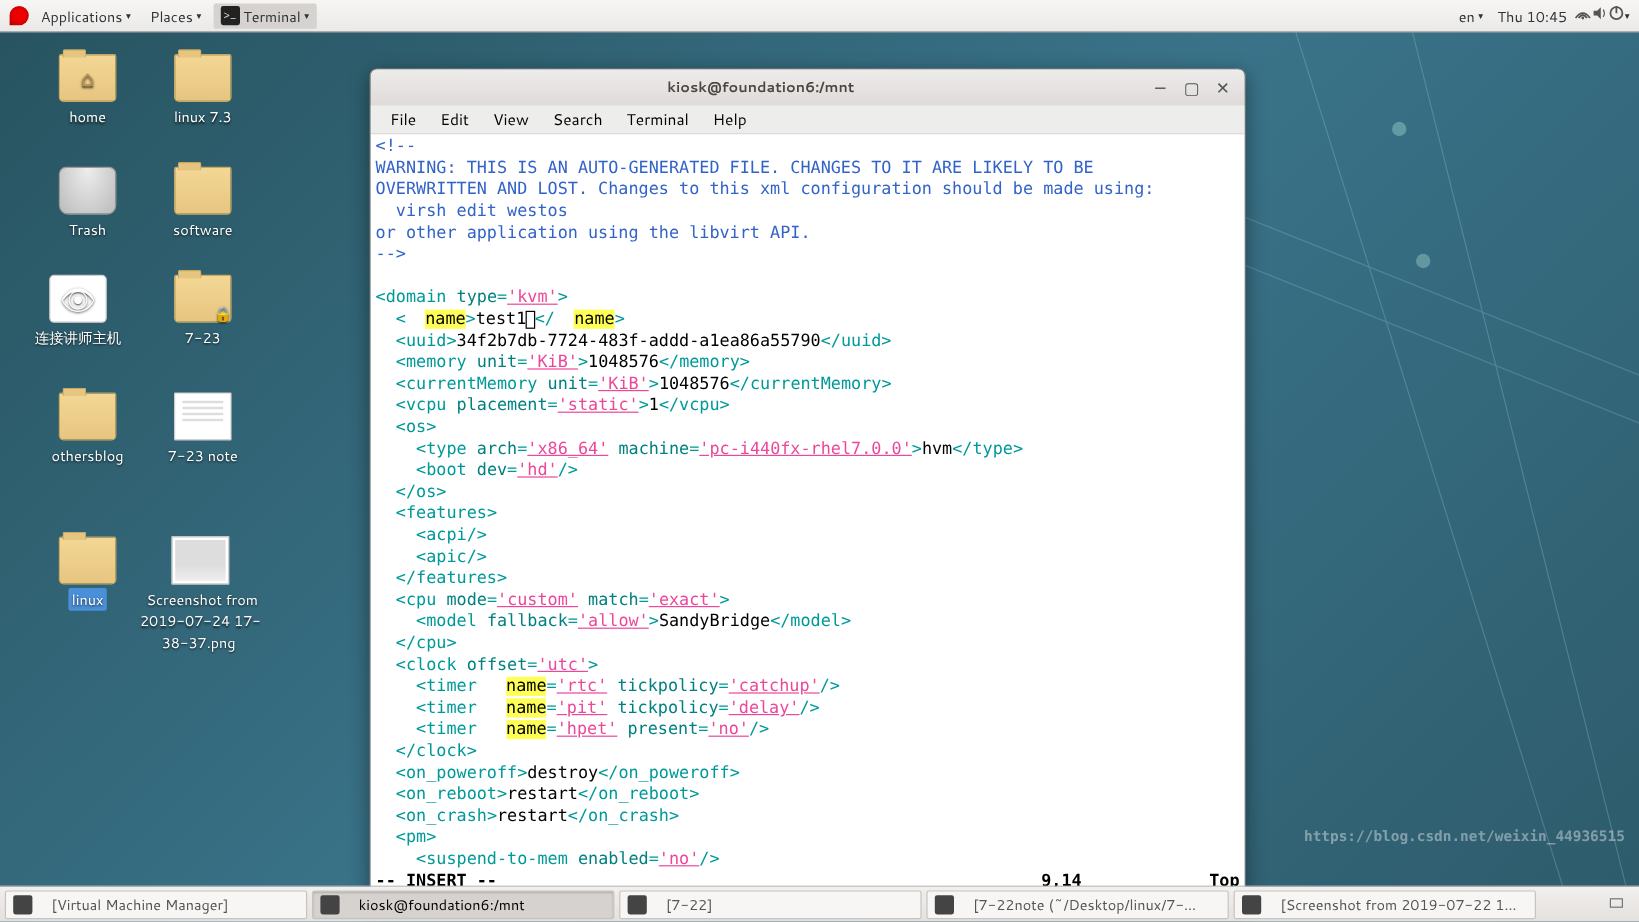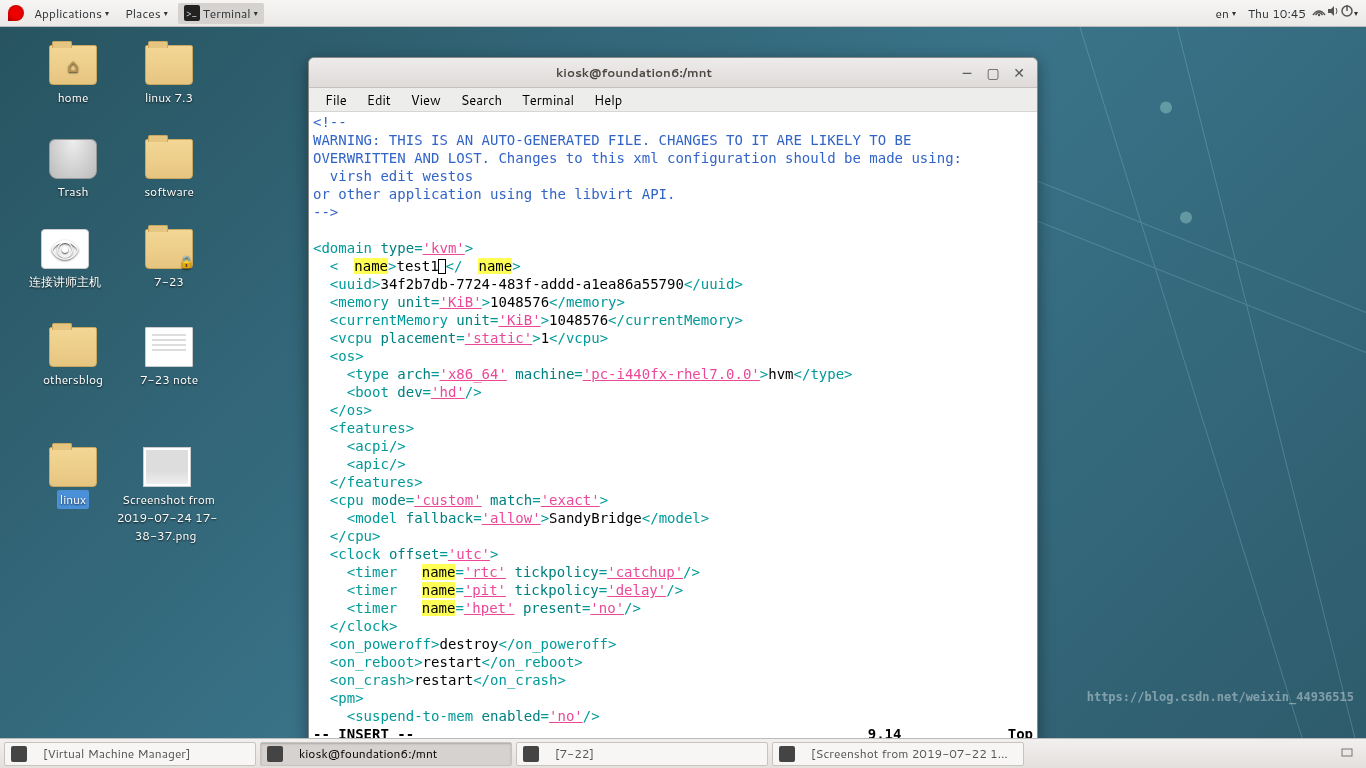--- a/index.html
+++ b/index.html
@@ -168,18 +168,22 @@
     <div class="task-item active">
       <span class="ti-icon"></span>
       <span>kiosk@foundation6:/mnt</span>
     </div>
     <div class="task-item">
       <span class="ti-icon"></span>
       <span>[7-22]</span>
     </div>
     <div class="task-item">
       <span class="ti-icon"></span>
+      <span>[7-22note (~/Desktop/linux/7-…</span>
+    </div>
+    <div class="task-item">
+      <span class="ti-icon"></span>
       <span>[Screenshot from 2019-07-22  1…</span>
     </div>
     <div class="tray"><svg width="14" height="14" viewBox="0 0 14 14">
         <rect x="2" y="4" width="10" height="7" fill="none" stroke="#777"></rect>
       </svg></div>
   </div>
 
 </body></html>

